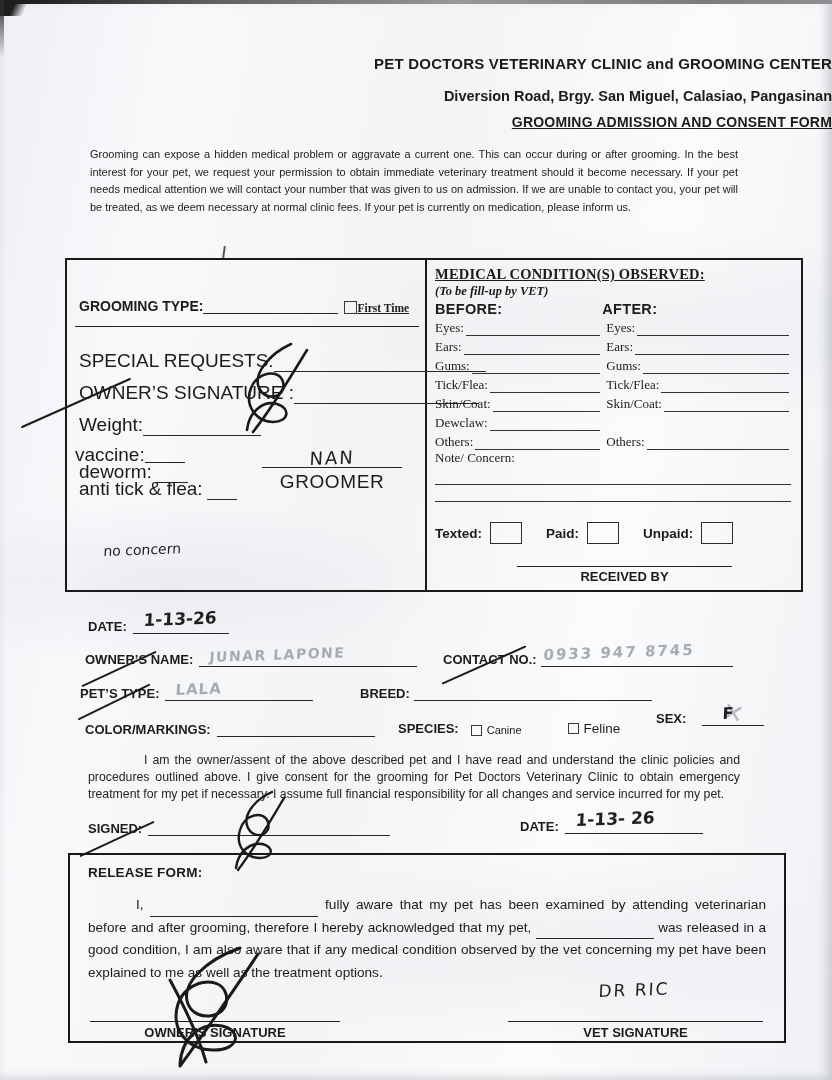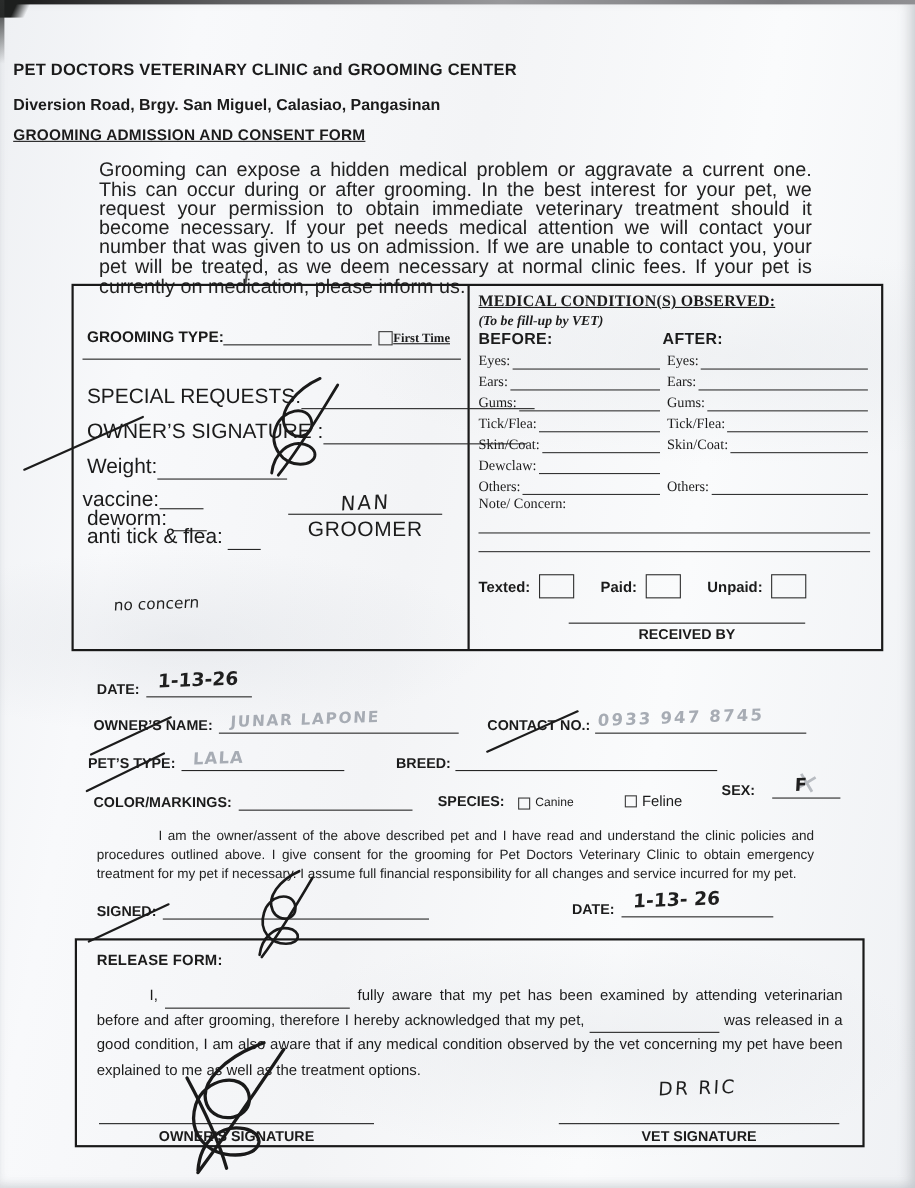--- a/index.html
+++ b/index.html
@@ -16,26 +16,26 @@
   
   .scan-top{position:absolute;top:0;left:0;right:0;height:4px;
     background:linear-gradient(90deg,#141414,#5f5f61 25%,#98989b 55%,#7c7c7f 85%,#909093);}
   .scan-corner{position:absolute;top:0;left:0;width:40px;height:16px;
     background:linear-gradient(115deg,#1d1f1e 35%,transparent 62%);}
   .scan-edge{position:absolute;top:0;left:0;width:4px;height:58px;
     background:linear-gradient(#2a2c2b,rgba(42,44,43,0));}
   .stray-mark{position:absolute;left:223px;top:246px;width:2px;height:12px;background:#555;transform:rotate(8deg);}
   .pencil-x{position:absolute;left:722px;top:698px;color:#b8bcc2;font-size:26px;transform:rotate(14deg);font-family:"DejaVu Sans",sans-serif;}
 
-  .center{text-align:left;padding-left:12px;}
+  .center{text-align:right;}
 
   #clinic-name{position:absolute;top:55px;left:0;right:0;font-size:15px;font-weight:700;letter-spacing:.2px;}
   #clinic-address{position:absolute;top:88px;left:0;right:0;font-size:14.5px;font-weight:700;}
   #form-title{position:absolute;top:114px;left:0;right:0;font-size:14px;font-weight:700;text-decoration:underline;letter-spacing:.2px;}
-  #intro{position:absolute;top:146px;left:90px;width:648px;font-size:18px;line-height:17.6px;text-align:justify;color:#222;}
+  #intro{position:absolute;top:146px;left:90px;width:648px;font-size:11px;line-height:17.6px;text-align:justify;color:#222;}
 
   
   #main-box{position:absolute;top:258px;left:65px;width:734px;height:330px;border:2px solid #191919;display:flex;background:transparent;}
   #left-col{position:relative;width:358px;border-right:2px solid #191919;}
   #right-col{position:relative;flex:1;padding:6px 10px 0 8px;}
 
   .blank{display:inline-block;border-bottom:1.6px solid #262626;height:15px;position:relative;vertical-align:bottom;}
   .lrow{position:absolute;left:12px;display:flex;align-items:flex-end;white-space:nowrap;}
   .lab13{font-weight:400;font-size:19px;}
   .lab14{font-weight:700;font-size:14px;}

